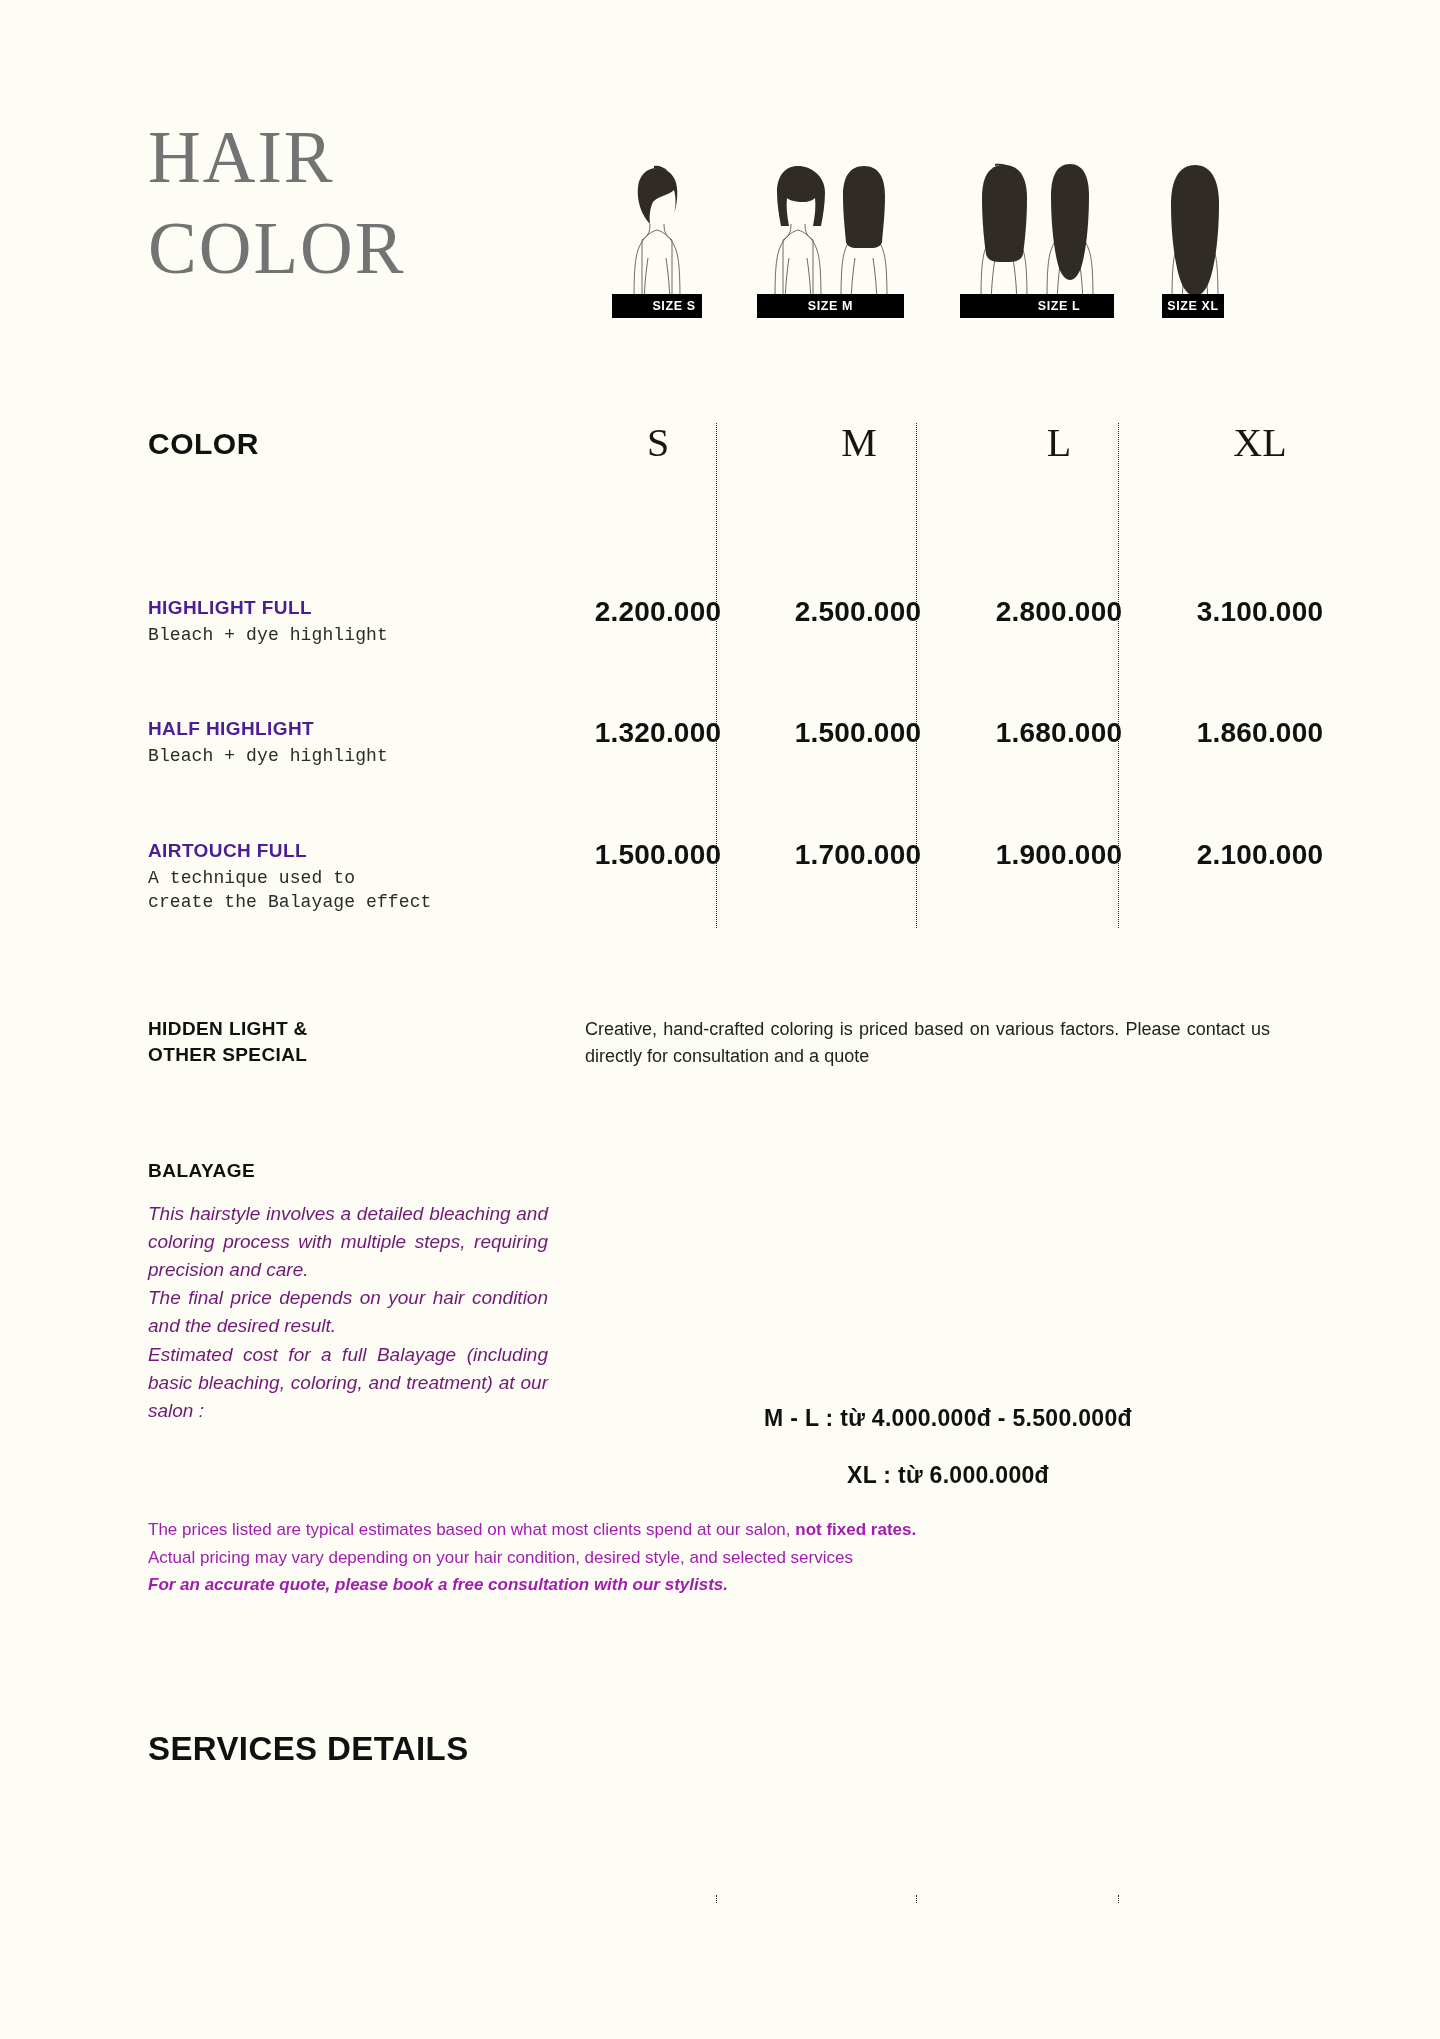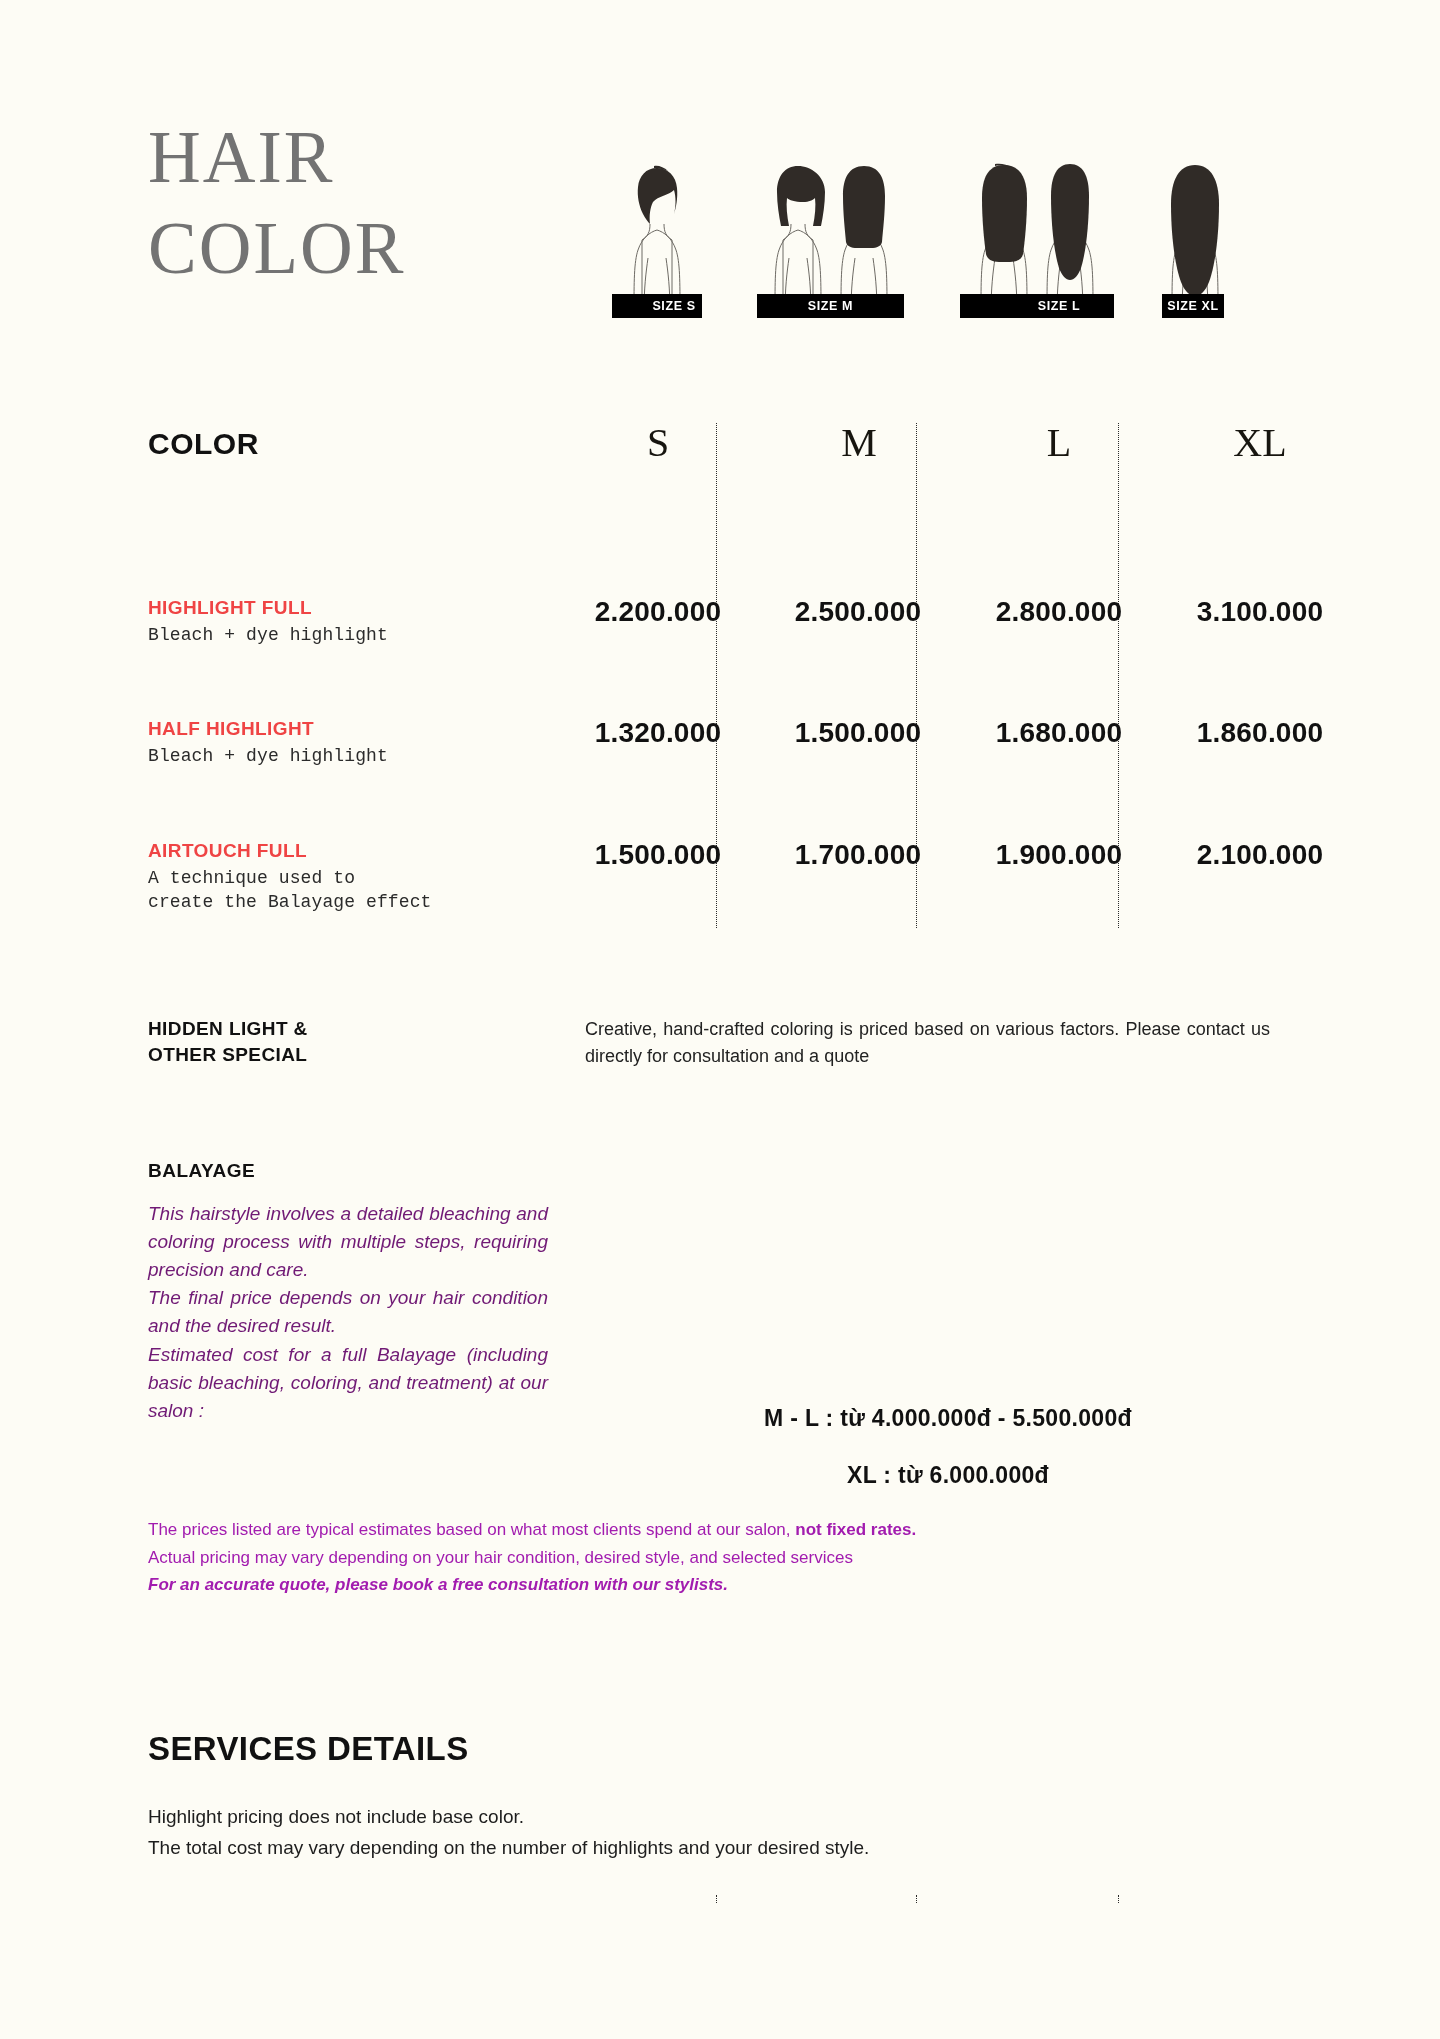--- a/index.html
+++ b/index.html
@@ -50,21 +50,21 @@
   .colhead .sz {
     position:absolute; top:-6px; width:130px; text-align:center;
     font-family:"Liberation Serif", serif; font-size:40px; color:#17150f; font-weight:400;
   }
   .sz.s  { left:445px; }
   .sz.m  { left:646px; }
   .sz.l  { left:846px; }
   .sz.xl { left:1047px; }
 
   .row { position:absolute; left:148px; width:1160px; }
-  .row .name { position:absolute; left:0; top:0; font-size:19px; font-weight:800; letter-spacing:0.4px; color:#ef4444; }
+  .row .name { position:absolute; left:0; top:0; font-size:19px; font-weight:800; letter-spacing:0.4px; color:#4c1d95; }
   .row .desc { position:absolute; left:0; top:27px; font-size:18px; font-weight:400; color:#2b2b2b; line-height:1.33; letter-spacing:0.1px;font-family:Liberation Mono, monospace; }
   .row .p { position:absolute; top:-1px; width:150px; text-align:center; font-size:28px; font-weight:800; letter-spacing:0.2px; color:#111; }
   .p.c0 { left:435px; }
   .p.c1 { left:635px; }
   .p.c2 { left:836px; }
   .p.c3 { left:1037px; }
 
   .r0 { top:597px; }
   .r1 { top:718px; }
   .r2 { top:840px; }
@@ -233,19 +233,15 @@
   </div>
 
   <div class="disc">
     <div><span>The prices listed are typical estimates based on what most clients spend at our salon, </span><b>not fixed rates.</b></div>
     <div>Actual pricing may vary depending on your hair condition, desired style, and selected services</div>
     <div class="em">For an accurate quote, please book a free consultation with our stylists.</div>
   </div>
 
   <div class="svc">
     <div class="st">SERVICES DETAILS</div>
-    <div class="sb">
-      <div>Highlight pricing does not include base color.</div>
-      <div>The total cost may vary depending on the number of highlights and your desired style.</div>
-    </div>
   </div>
 
 </div>
 
 </body></html>

